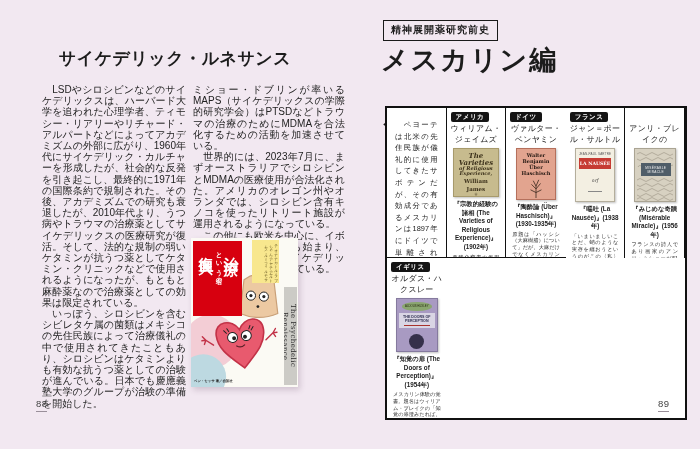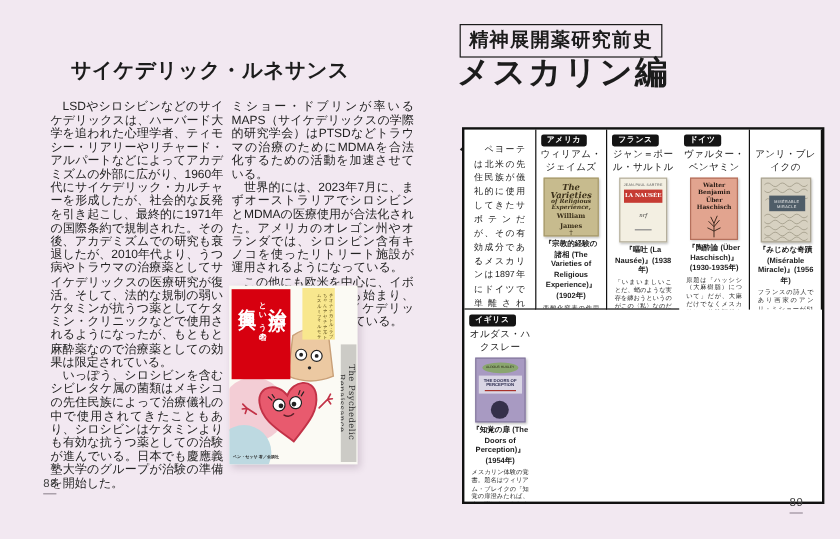--- a/index.html
+++ b/index.html
@@ -52,27 +52,27 @@
     text-align:center;overflow:hidden;
   }
   .psy-imprint{
     position:absolute;left:3px;bottom:4px;width:40px;
     font-size:3.4px;line-height:4.4px;font-weight:700;color:#222;overflow:hidden;
   }
 
   .pagenum{font-size:9.5px;color:#444;letter-spacing:.5px;}
   .pagenum::after{content:"";display:block;width:11px;border-top:1px solid #9a8f9a;margin-top:2px;}
   .pn-left{left:36px;top:398px;}
-  .pn-right{left:658px;top:398px;margin-top:16px;}
+  .pn-right{left:658px;top:398px;}
 
   
   .kicker{
     left:383px;top:20px;
     border:1.5px solid #1a1a1a;padding:2px 7px 3px;
-    font-size:16px;font-weight:700;letter-spacing:1px;
+    font-size:10px;font-weight:700;letter-spacing:1px;
   }
   .rp-title{left:381px;top:42px;font-size:27px;font-weight:800;letter-spacing:2px;}
   .rp-sub{left:383px;top:79px;font-size:12.5px;font-weight:700;letter-spacing:.5px;margin-top:38px;}
 
   .grid{
     left:385px;top:106px;width:298px;height:310px;
     background:#fff;border:2px solid #111;
     display:grid;grid-template-columns:1fr 1fr 1fr 1fr 1fr;grid-template-rows:150px 1fr;
   }
   .gridcell{border-right:1.5px solid #111;border-bottom:1.5px solid #111;
@@ -212,52 +212,52 @@
             <div class="j-a">William</div>
             <div class="j-a">James</div>
             <div class="j-cross">†</div>
           </div>
         </div>
         <div class="booktitle">『宗教的経験の諸相 (The Varieties of Religious Experience)』(1902年)</div>
         <div class="desc">亜酸化窒素の作用によって「真の形而上的啓示」が信じるに足りるものとなる──彼はその後、メスカリンによっても自説を確認している。</div>
       </div>
 
       <div class="gridcell entry">
-        <span class="badge">フランス</span>
-        <div class="person">ジャン＝ポール・サルトル</div>
-        <div class="coverwrap">
-          <div class="bk bk-sartre">
-            <div class="s-author">JEAN-PAUL SARTRE</div>
-            <div class="s-red">
-              <span>LA NAUSÉE</span>
-            </div>
-            <div class="s-mark">nrf</div>
-            <div class="s-rule"></div>
-          </div>
-        </div>
-        <div class="booktitle">『嘔吐 (La Nausée)』(1938年)</div>
-        <div class="desc">「いまいましいことだ、蛸のような実存を纏おうというのがこの〈私〉なのだろうか」。サルトルが感じたこの「吐き気」は、彼のメスカリン体験を描写したものだとされる。</div>
-      </div>
-
-      <div class="gridcell entry">
         <span class="badge">ドイツ</span>
         <div class="person">ヴァルター・ベンヤミン</div>
         <div class="coverwrap">
           <div class="bk bk-benjamin">
             <div class="b-t">Walter</div>
             <div class="b-t">Benjamin</div>
             <div class="b-t">Über</div>
             <div class="b-t">Haschisch</div>
             <svg width="20" height="20" viewBox="0 0 20 22">
               <path d="M10,22 L10,9 M10,12 L5,7 M10,12 L15,6 M10,16 L4,13 M10,16 L16,13 M10,9 L7,3 M10,9 L13,2" stroke="#3f2b20" stroke-width="0.9" fill="none"></path>
             </svg>
           </div>
         </div>
         <div class="booktitle">『陶酔論 (Über Haschisch)』(1930-1935年)</div>
         <div class="desc">原題は「ハッシシ（大麻樹脂）について」だが、大麻だけでなくメスカリンの体験記録も収められている。あらゆる事物から現れる「アウラ」という概念はこれらの体験から着想を得たものである。</div>
+      </div>
+
+      <div class="gridcell entry">
+        <span class="badge">フランス</span>
+        <div class="person">ジャン＝ポール・サルトル</div>
+        <div class="coverwrap">
+          <div class="bk bk-sartre">
+            <div class="s-author">JEAN-PAUL SARTRE</div>
+            <div class="s-red">
+              <span>LA NAUSÉE</span>
+            </div>
+            <div class="s-mark">nrf</div>
+            <div class="s-rule"></div>
+          </div>
+        </div>
+        <div class="booktitle">『嘔吐 (La Nausée)』(1938年)</div>
+        <div class="desc">「いまいましいことだ、蛸のような実存を纏おうというのがこの〈私〉なのだろうか」。サルトルが感じたこの「吐き気」は、彼のメスカリン体験を描写したものだとされる。</div>
       </div>
 
       <div class="gridcell entry">
 
         <div class="person">アンリ・ブレイクの</div>
         <div class="coverwrap">
           <div class="bk bk-michaux">
             <svg width="42" height="54" viewBox="0 0 42 54">
               <g stroke="#8f8a77" stroke-width="0.6" fill="none" opacity="0.85">
                 <path d="M2,5 q3,-3 6,0 t6,0 t6,0 t6,0 t6,0 t6,0"></path>

